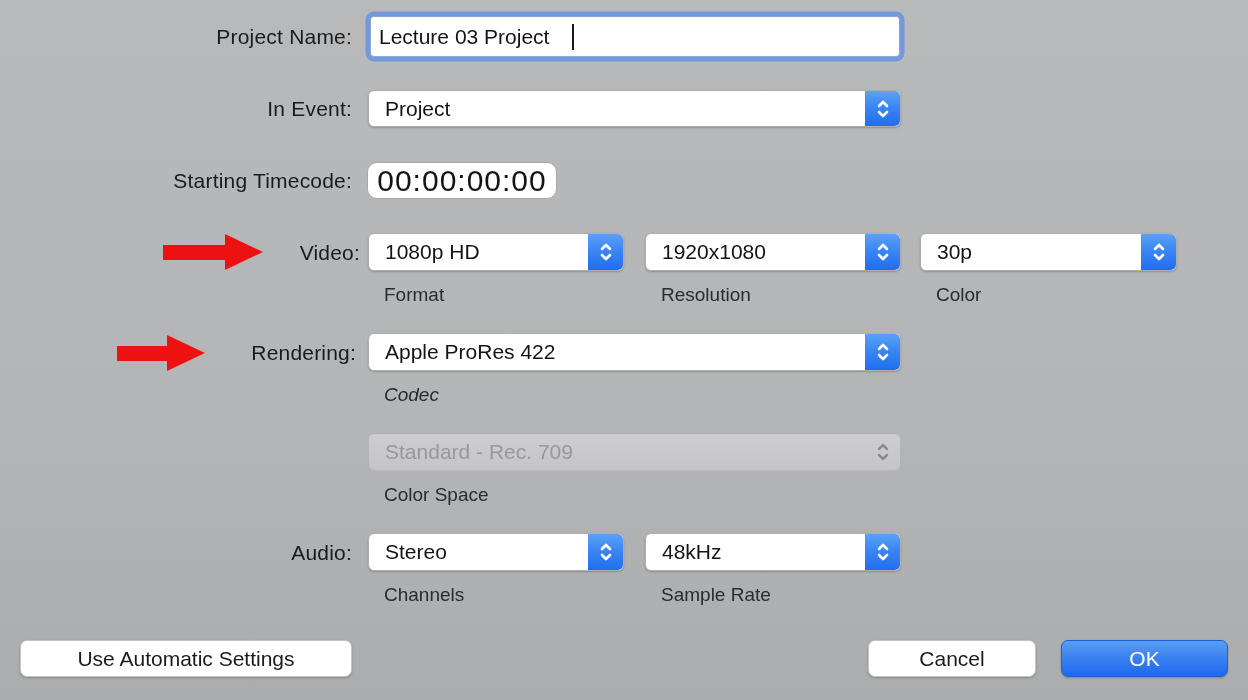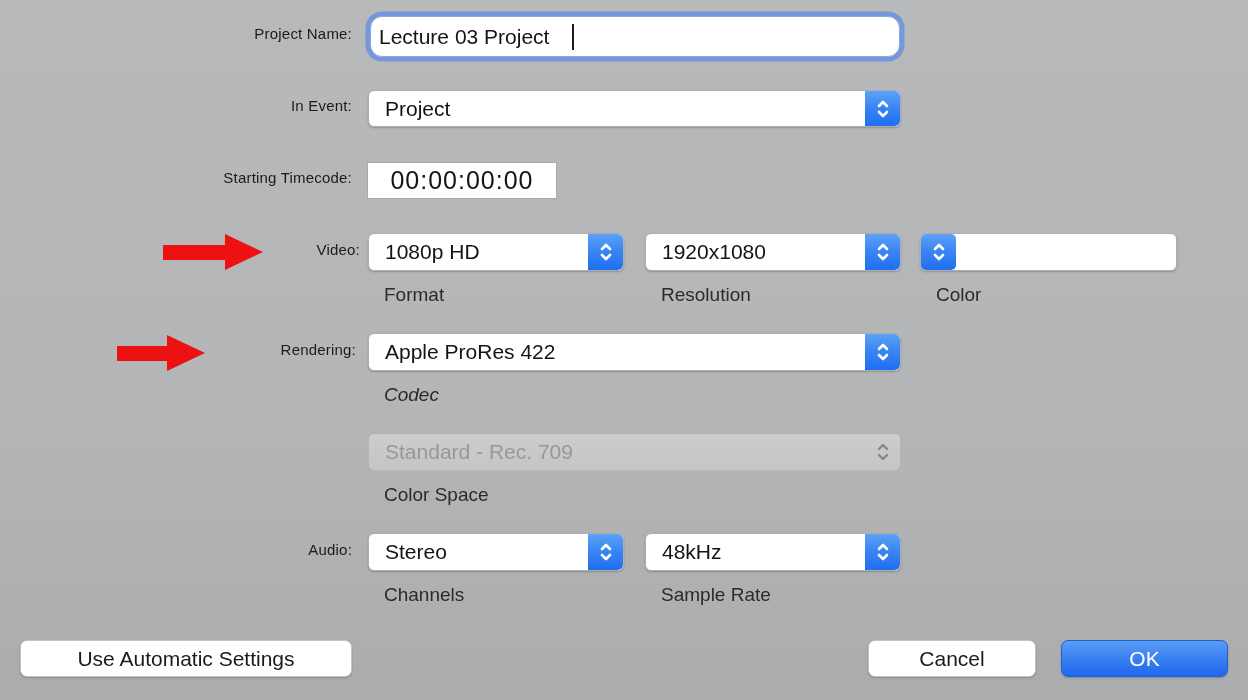--- a/index.html
+++ b/index.html
@@ -10,21 +10,21 @@
     position: relative;
     color: #1b1b1d;
   }
   .dialog { position: absolute; inset: 0; }
 
   
   .row-label {
     position: absolute;
     width: 352px;
     text-align: right;
-    font-size: 15px;
+    font-size: 21px;
     color: #1b1b1d;
     letter-spacing: 0.2px;
     white-space: nowrap;
   }
   .caption {
     position: absolute;
     font-size: 19px;
     color: #2b2b2d;
     white-space: nowrap;
   }
@@ -34,21 +34,21 @@
     position: absolute;
     background: #ffffff;
     border: 1px solid #a9a9ab;
     display: flex;
     align-items: center;
     font-size: 21px;
     color: #141416;
   }
   .textfield.focused {
     border: 1px solid #8fa9d2;
-    border-radius: 12px;
+    border-radius: 4px;
     box-shadow: 0 0 0 4.5px #7598dc;
     gap: 21px;
   }
   .caret {
     display: inline-block;
     width: 2px;
     height: 26px;
     background: #1a1a1c;
     margin-left: 2px;
   }
@@ -119,21 +119,21 @@
     font-size: 21px;
     color: #1b1b1d;
     cursor: default;
   }
   .push-btn.primary {
     background: linear-gradient(180deg, #5a9df4 0%, #3d83f1 45%, #1e68ee 100%);
     border: 1px solid #1c5fd8;
     color: #ffffff;
   }
 
-  .timecode { justify-content: center; letter-spacing: 1px; font-size: 25px; }
+  .timecode { justify-content: center; letter-spacing: 1px; font-size: 30px; border-radius: 10px; }
 </style>
 </head>
 <body>
 
 <div class="dialog">
 
   <div class="row-label" style="left:0; top:25px;">Project Name:</div>
   <div class="textfield focused" style="left:370px; top:16px; width:530px; height:41px; padding-left:8px;">
     <span>Lecture 03 Project</span>
     <span class="caret"></span>
@@ -173,20 +173,21 @@
   <div class="popup" style="left:645px; top:233px; width:256px; height:38px;">
     <span class="popup-text">1920x1080</span>
     <span class="popup-cap">
       <svg width="14" height="22" viewBox="0 0 14 22" fill="none" stroke="#ffffff" stroke-width="2.6" stroke-linecap="round" stroke-linejoin="round">
           <path d="M3 8 L7 4 L11 8"></path>
           <path d="M3 14 L7 18 L11 14"></path>
         </svg>
     </span>
   </div>
   <div class="popup" style="left:920px; top:233px; width:257px; height:38px;">
+    <span class="popup-text">30p</span>
     <span class="popup-cap">
       <svg width="14" height="22" viewBox="0 0 14 22" fill="none" stroke="#ffffff" stroke-width="2.6" stroke-linecap="round" stroke-linejoin="round">
           <path d="M3 8 L7 4 L11 8"></path>
           <path d="M3 14 L7 18 L11 14"></path>
         </svg>
     </span>
   </div>
   <div class="caption" style="left:384px; top:284px;">Format</div>
   <div class="caption" style="left:661px; top:284px;">Resolution</div>
   <div class="caption" style="left:936px; top:284px;">Color</div>

